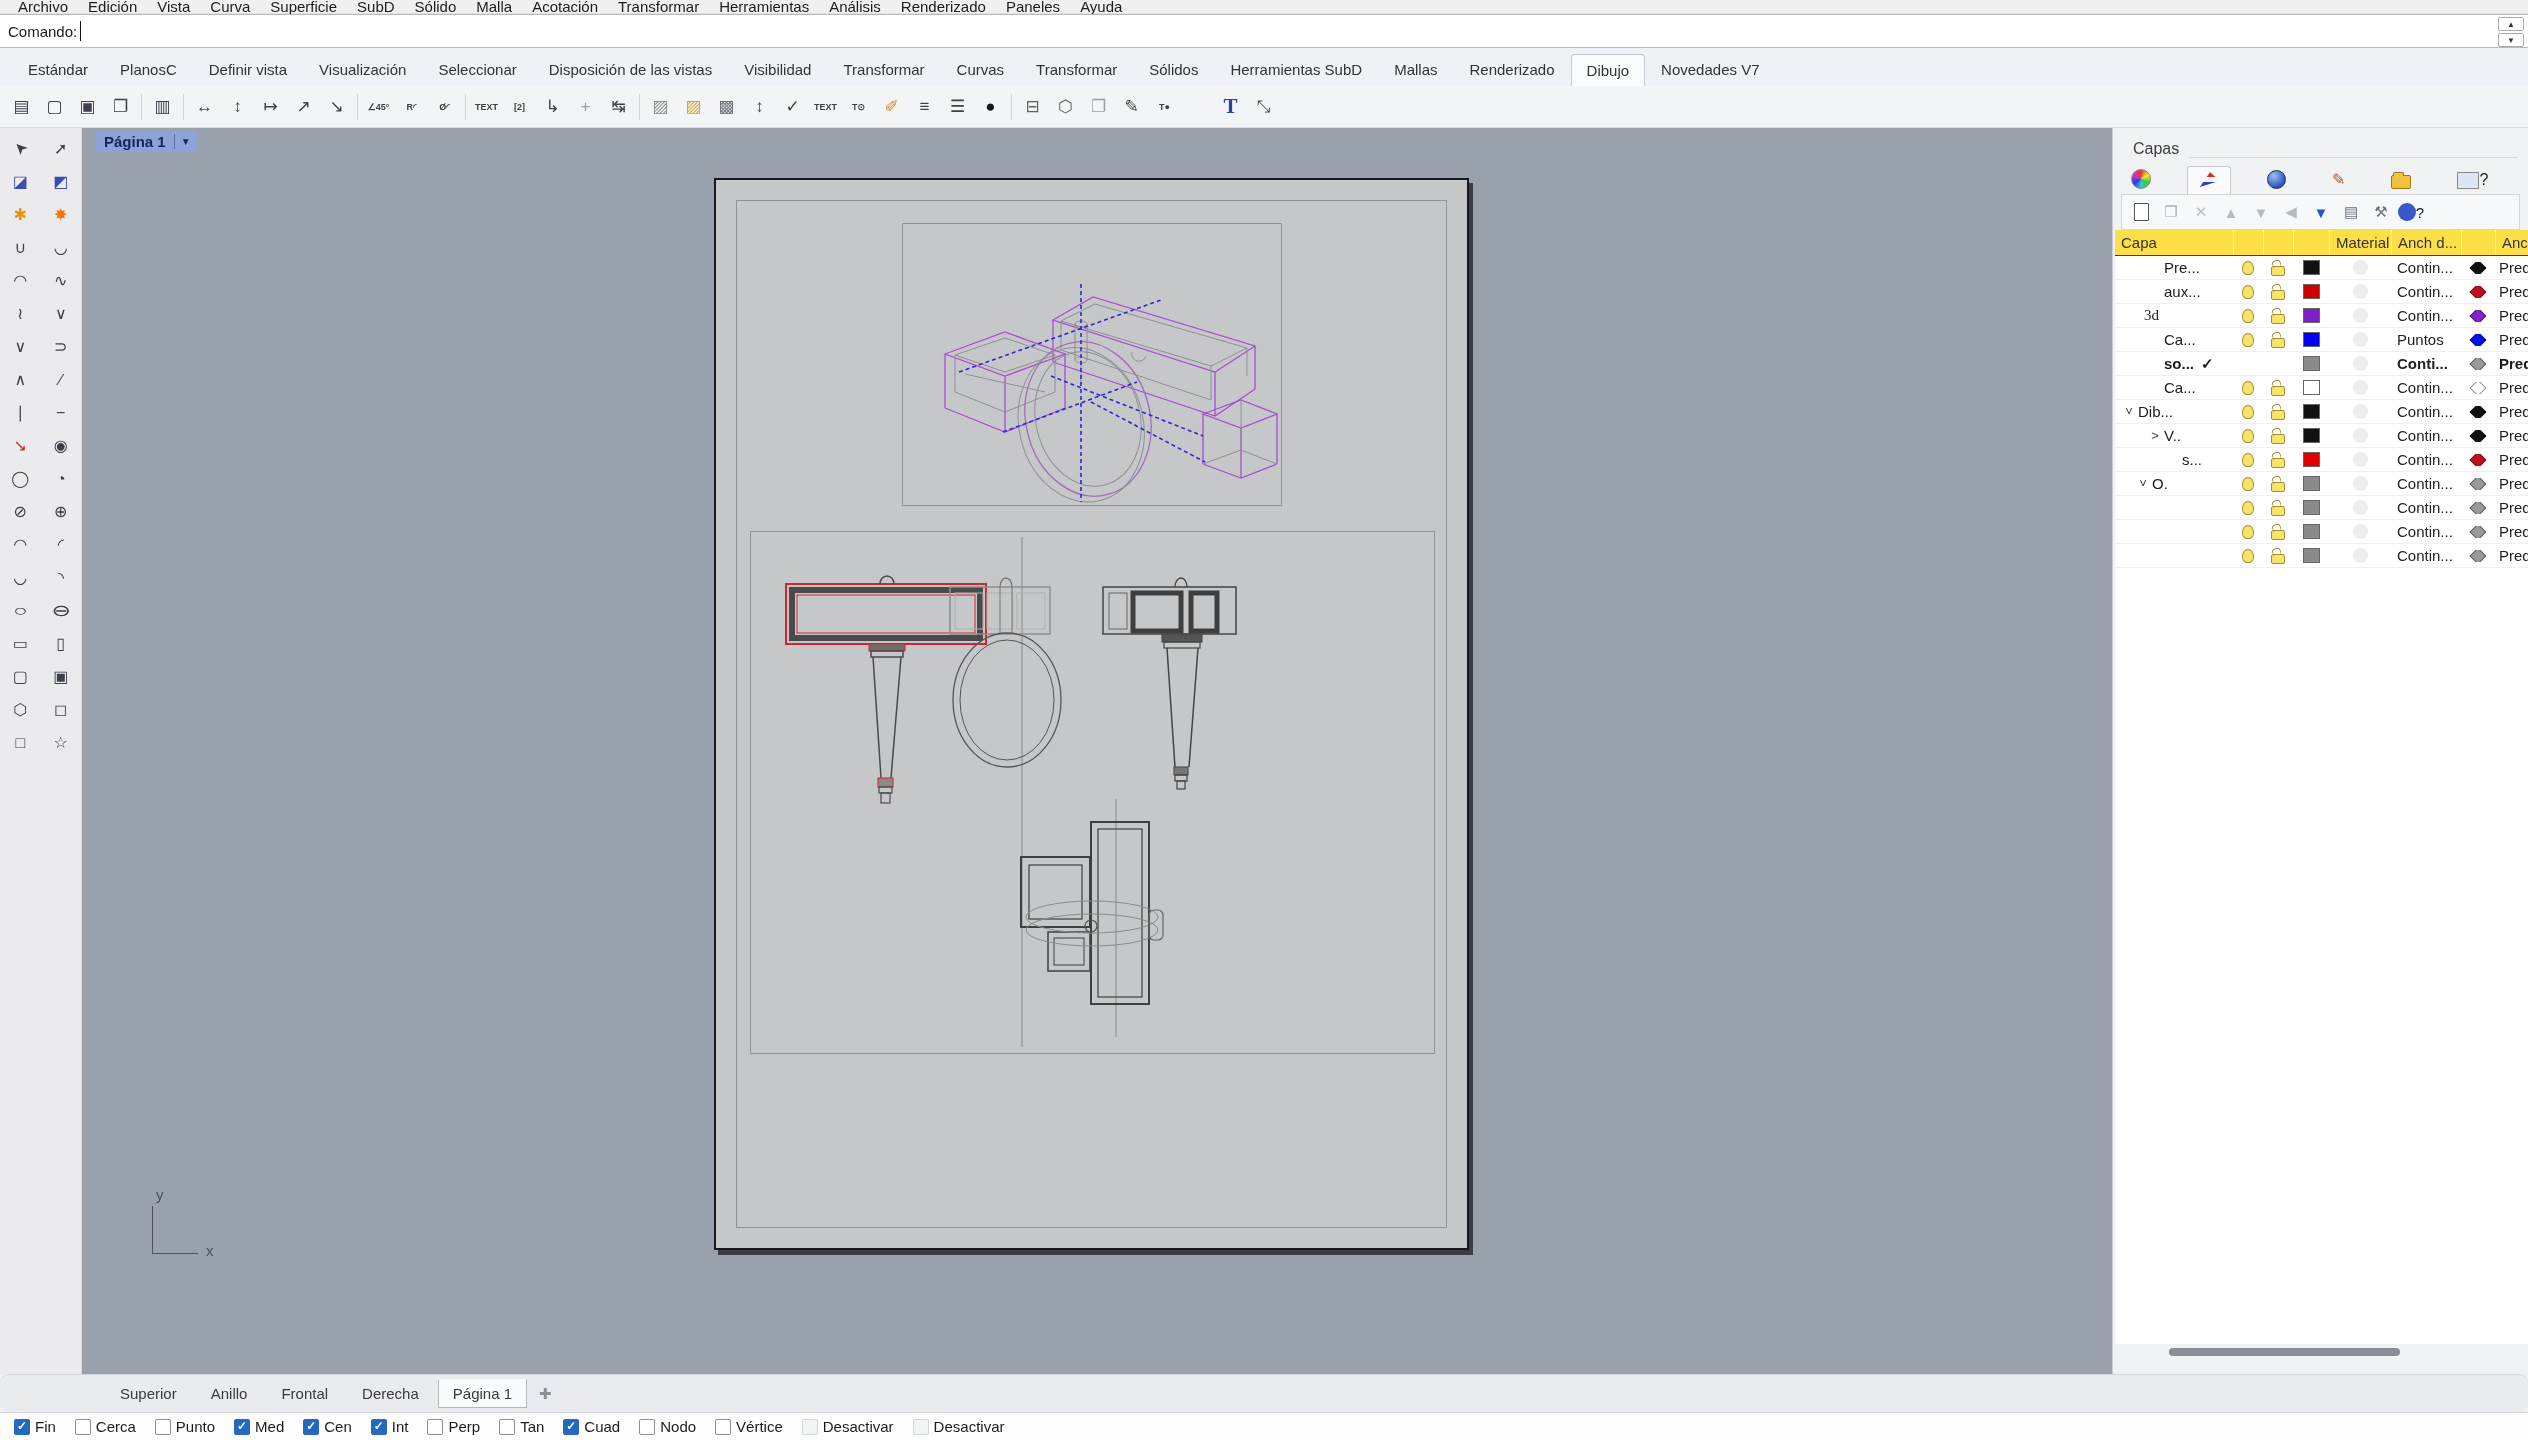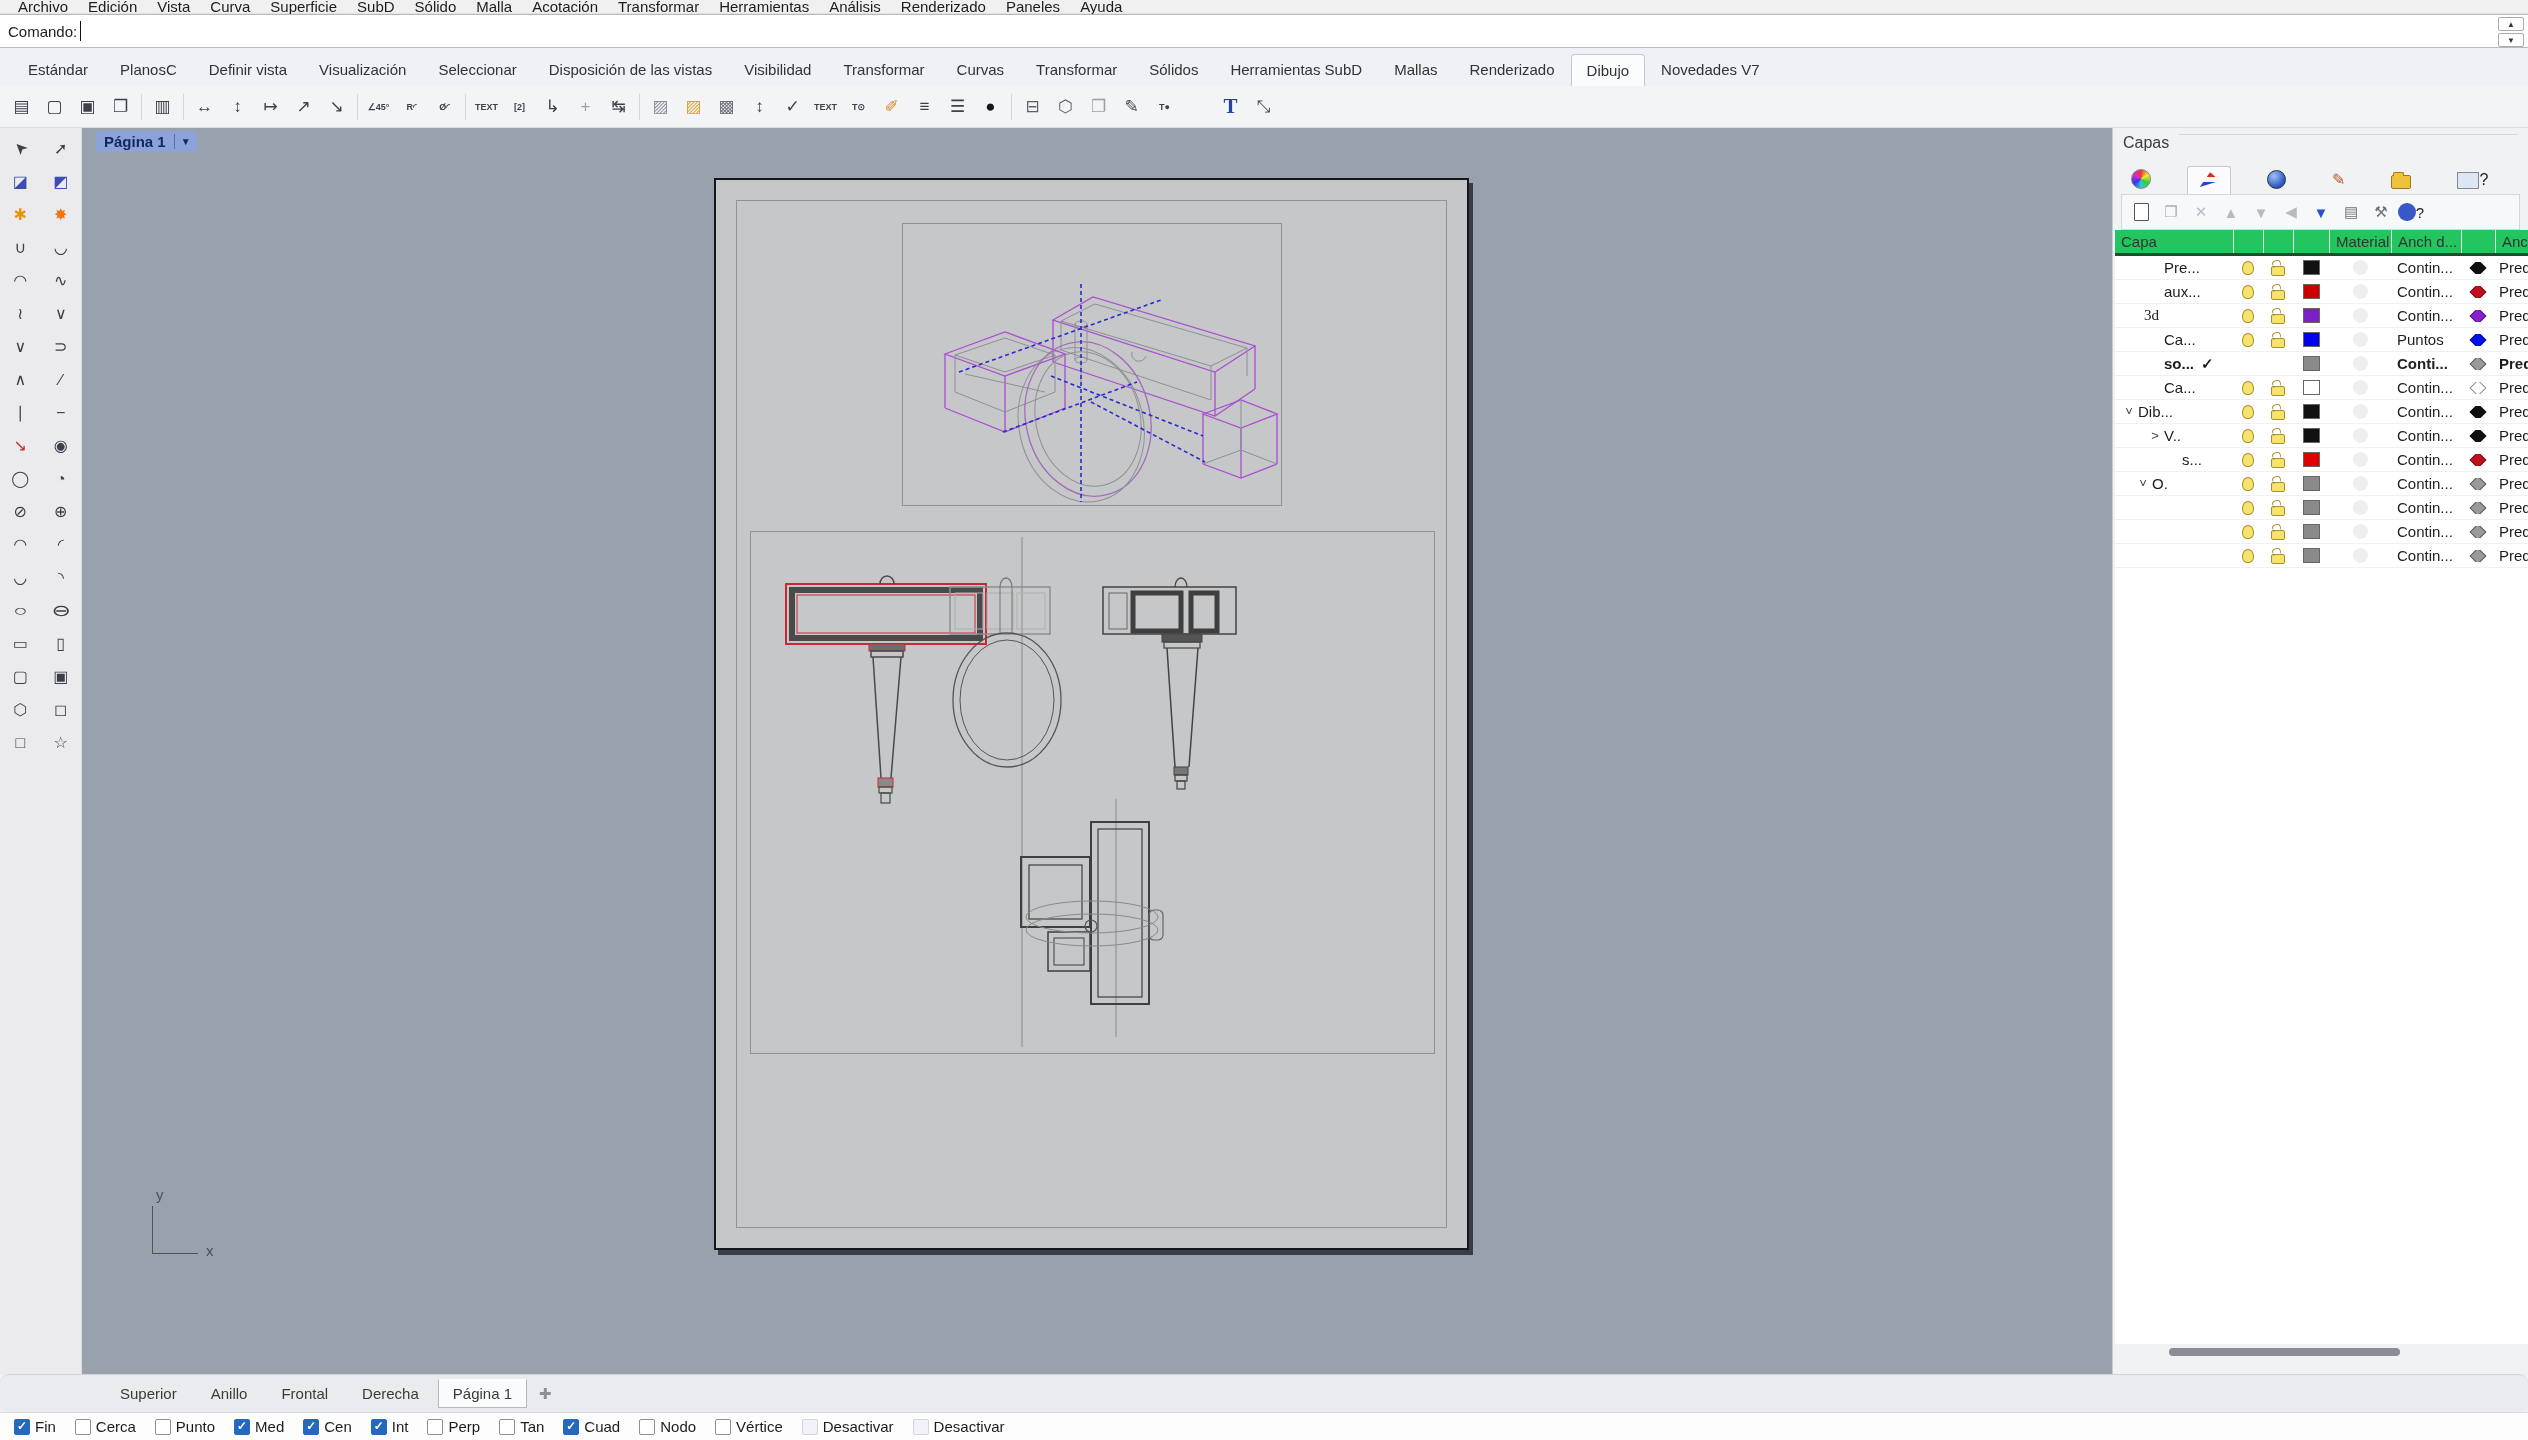--- a/index.html
+++ b/index.html
@@ -53,40 +53,40 @@
   .paper-frame { position:absolute; left:20px; top:20px; right:20px; bottom:20px; border:1px solid #8f9298; }
   .iso-frame { position:absolute; left:186px; top:43px; width:380px; height:283px; border:1px solid #8f9298; }
   .ortho-frame { position:absolute; left:34px; top:351px; width:685px; height:523px; border:1px solid #8f9298; }
   .axis { position:absolute; left:58px; top:1062px; width:80px; height:86px; color:#4c515c; }
   .axis-lines { position:absolute; left:12px; top:16px; width:46px; height:48px; border-left:1.5px solid #4c515c; border-bottom:1.5px solid #4c515c; }
   .axis-y { position:absolute; left:16px; top:-4px; }
   .axis-x { position:absolute; left:66px; top:52px; }
 
   
   .rightpanel { width:416px; background:#f1f2f4; border-left:1px solid #c9ccd2; display:flex; flex-direction:column; min-height:0; }
-  .rp-title-row { height:30px; display:flex; align-items:flex-start; padding:6px 10px 0 10px; gap:10px; }
+  .rp-title-row { height:30px; display:flex; align-items:flex-end; padding:6px 10px 0 20px; gap:10px; }
   .rp-title { font-size:16px; color:#3c3c3c; }
   .rp-rule { flex:1; height:1px; background:#d8d8dc; }
   .rp-tabs { height:36px; display:flex; align-items:flex-end; padding-left:8px; gap:26px; }
   .rp-tab { padding:5px 10px; display:flex; align-items:center; justify-content:center; cursor:pointer; font-size:16px; }
   .rp-tab.active { background:#fbfbfd; border:1px solid #c8c8cc; border-bottom:none; border-radius:3px 3px 0 0; }
   .rp-tab.end { margin-left:auto; margin-right:10px; }
   .css-wheel { width:20px; height:20px; border-radius:50%; background:conic-gradient(#e33,#ee3,#3c3,#3cc,#33e,#c3c,#e33); border:1px solid #888; }
   .css-slice { width:22px; height:17px; background:linear-gradient(#d22a2a 30%,#f4f4f4 30%,#f4f4f4 60%,#2a3fd2 60%); clip-path:polygon(8% 88%, 55% 2%, 100% 52%); }
   .css-sphereb { width:19px; height:19px; border-radius:50%; background:radial-gradient(circle at 35% 30%,#9ec1f5,#2a55c0 70%); border:1px solid #234; }
   .css-helpwin { width:22px; height:17px; background:#dde6f5; border:1px solid #888; font-size:11px; font-weight:bold; color:#2a3fd2; display:flex; align-items:center; justify-content:center; }
   .rp-tools { height:36px; margin:0 8px; background:#f7f8fa; border:1px solid #d4d6da; display:flex; align-items:center; padding-left:6px; gap:4px; }
   .rp-tool { width:26px; height:26px; display:flex; align-items:center; justify-content:center; font-size:15px; cursor:pointer; border-radius:3px; }
   .css-page { width:15px; height:18px; background:#fff; border:1px solid #555; border-radius:1px; }
   .css-helpdot { width:18px; height:18px; border-radius:50%; background:#3a57c8; color:#fff; font-size:12px; font-weight:bold; display:flex; align-items:center; justify-content:center; }
 
   
   .layer-table { flex:1; background:#ffffff; margin-left:2px; overflow:hidden; display:flex; flex-direction:column; min-height:0; }
   .lt-header, .lt-row { display:grid; grid-template-columns:118px 30px 30px 36px 62px 70px 34px 60px; align-items:center; flex:none; }
-  .lt-header { height:26px; color:#333; background:#22c55e; border-bottom:3px solid #14532d; }
+  .lt-header { height:26px; color:#333; background:#fde047; border-bottom:1px solid #14532d; }
   .lt-header .hcell { padding-left:6px; border-left:1px solid #ececf0; height:100%; display:flex; align-items:center; white-space:nowrap; overflow:hidden; }
   .lt-header .hcell:first-child { border-left:none; }
   .lt-row { height:24px; border-bottom:1px solid #f0f0f3; cursor:default; }
   .cell { display:flex; align-items:center; white-space:nowrap; overflow:hidden; }
   .cell.name { gap:3px; }
   .expander { width:12px; color:#444; font-size:13px; text-align:center; flex:none; }
   .lname.bold, .ltype.bold, .lwidth.bold { font-weight:bold; }
   .lcheck { display:none; font-weight:bold; margin-left:4px; }
   .lcheck.show { display:inline; }
   .hidden { visibility:hidden; }

